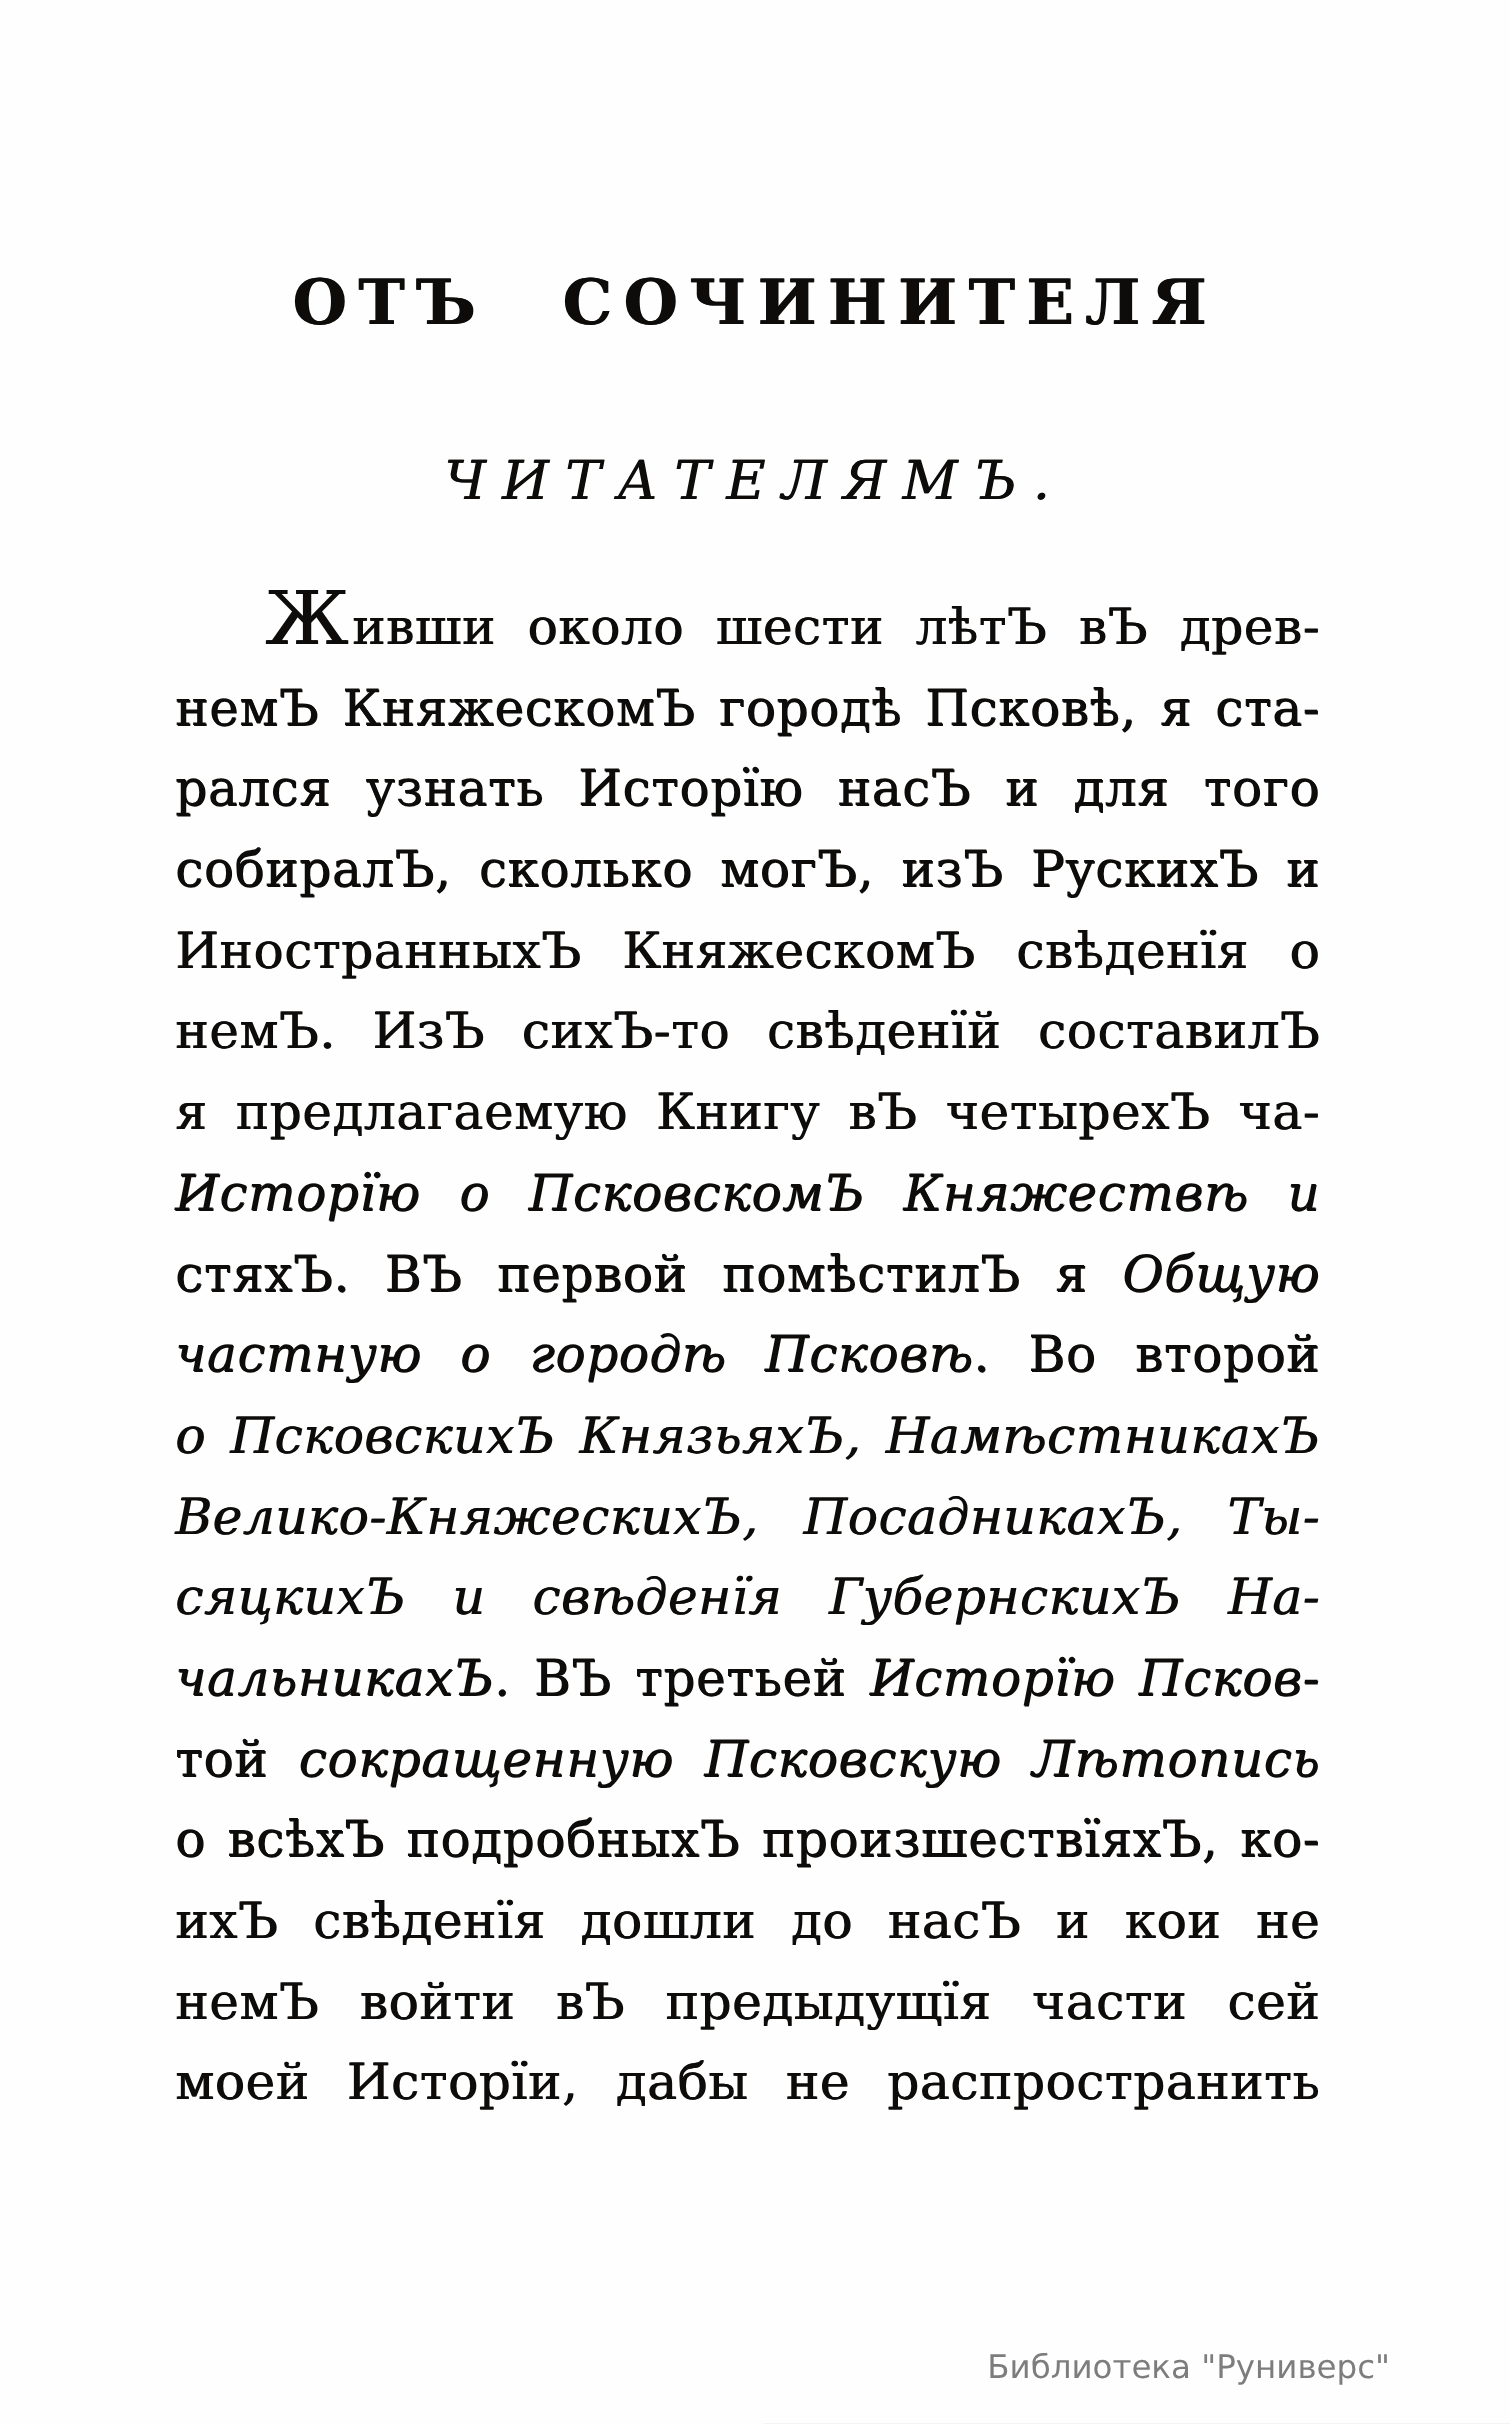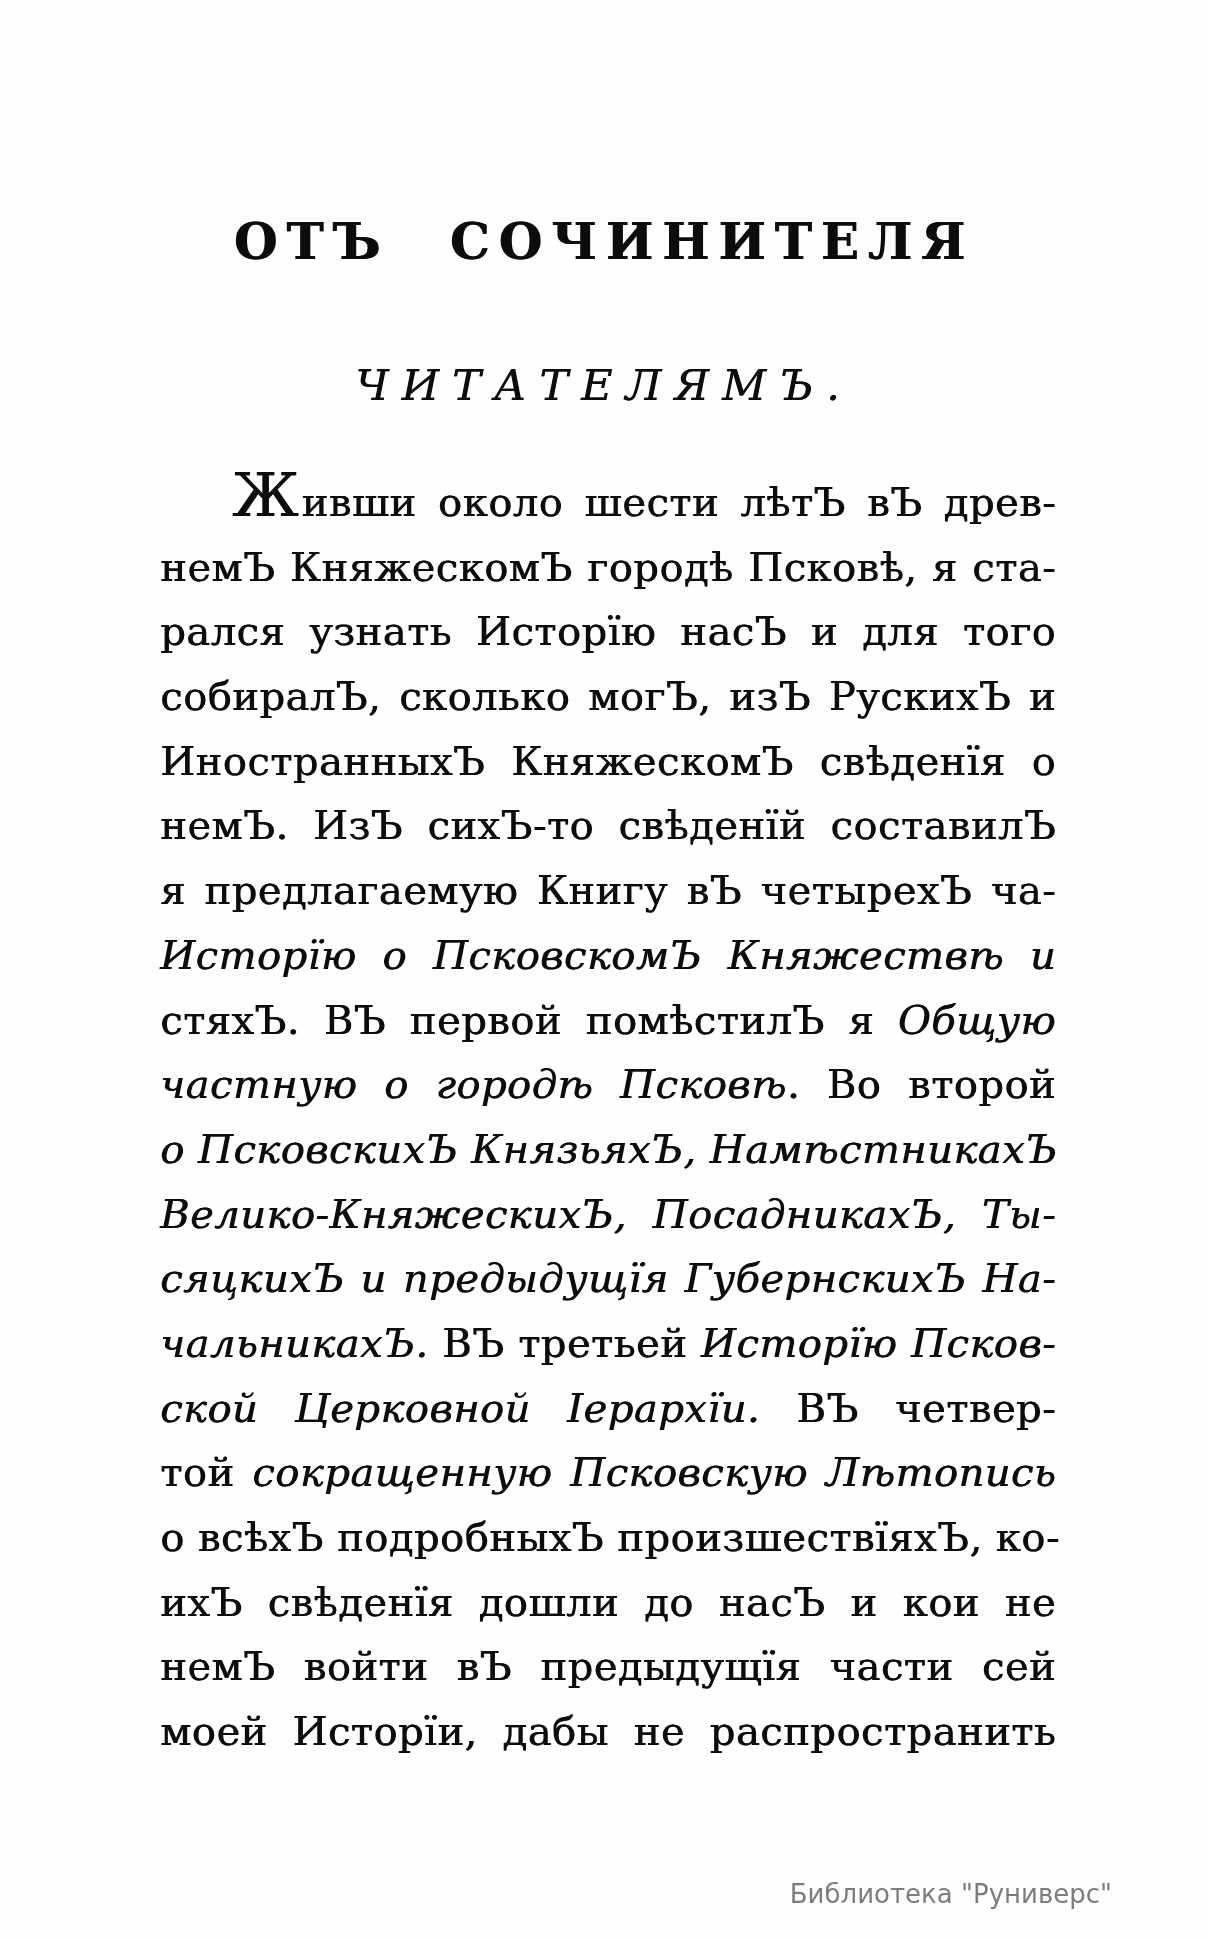--- a/index.html
+++ b/index.html
@@ -54,21 +54,20 @@
     letter-spacing: 0.5px;
     text-shadow: 0.7px 0.4px 0 currentColor;
   }
   .line {
     height: 64.7px;
     line-height: 64.7px;
     text-align: justify;
     text-align-last: justify;
     text-justify: inter-word;
     white-space: nowrap;
-    margin-left: 20px;
   }
   .line .it { font-style: italic; }
   .line.indent { text-indent: 72px; }
   .line.dropcap::first-letter {
     font-size: 1.48em;
     line-height: 0.8;
     letter-spacing: 3px;
   }
   .watermark {
     position: absolute;
@@ -92,23 +91,22 @@
       <div class="line"><span>рался узнать Исторїю насЪ и для того</span></div>
       <div class="line"><span>собиралЪ, сколько могЪ, изЪ РускихЪ и</span></div>
       <div class="line"><span>ИностранныхЪ КняжескомЪ свѣденїя о</span></div>
       <div class="line"><span>немЪ. ИзЪ сихЪ-то свѣденїй составилЪ</span></div>
       <div class="line"><span>я предлагаемую Книгу вЪ четырехЪ ча-</span></div>
       <div class="line"><span class="it">Исторїю о ПсковскомЪ Княжествѣ и</span></div>
       <div class="line"><span>стяхЪ. ВЪ первой помѣстилЪ я </span><span class="it">Общую</span></div>
       <div class="line"><span class="it">частную о городѣ Псковѣ</span><span>. Во второй</span></div>
       <div class="line"><span class="it">о ПсковскихЪ КнязьяхЪ, НамѣстникахЪ</span></div>
       <div class="line"><span class="it">Велико-КняжескихЪ, ПосадникахЪ, Ты-</span></div>
-      <div class="line"><span class="it">сяцкихЪ и предыдущїя ГубернскихЪ На-</span></div>
+      <div class="line"><span class="it">сяцкихЪ и свѣденїя ГубернскихЪ На-</span></div>
       <div class="line"><span class="it">чальникахЪ.</span><span> ВЪ третьей </span><span class="it">Исторїю Псков-</span></div>
-      <div class="line"><span class="it">ской Церковной Іерархїи.</span><span> ВЪ четвер-</span></div>
       <div class="line"><span>той </span><span class="it">сокращенную Псковскую Лѣтопись</span></div>
       <div class="line"><span>о всѣхЪ подробныхЪ произшествїяхЪ, ко-</span></div>
       <div class="line"><span>ихЪ свѣденїя дошли до насЪ и кои не</span></div>
       <div class="line"><span>немЪ войти вЪ предыдущїя части сей</span></div>
       <div class="line"><span>моей Исторїи, дабы не распространить</span></div>
     </div>
   <div class="watermark">Библиотека "Руниверс"</div>
 </div>
 
 </body></html>

